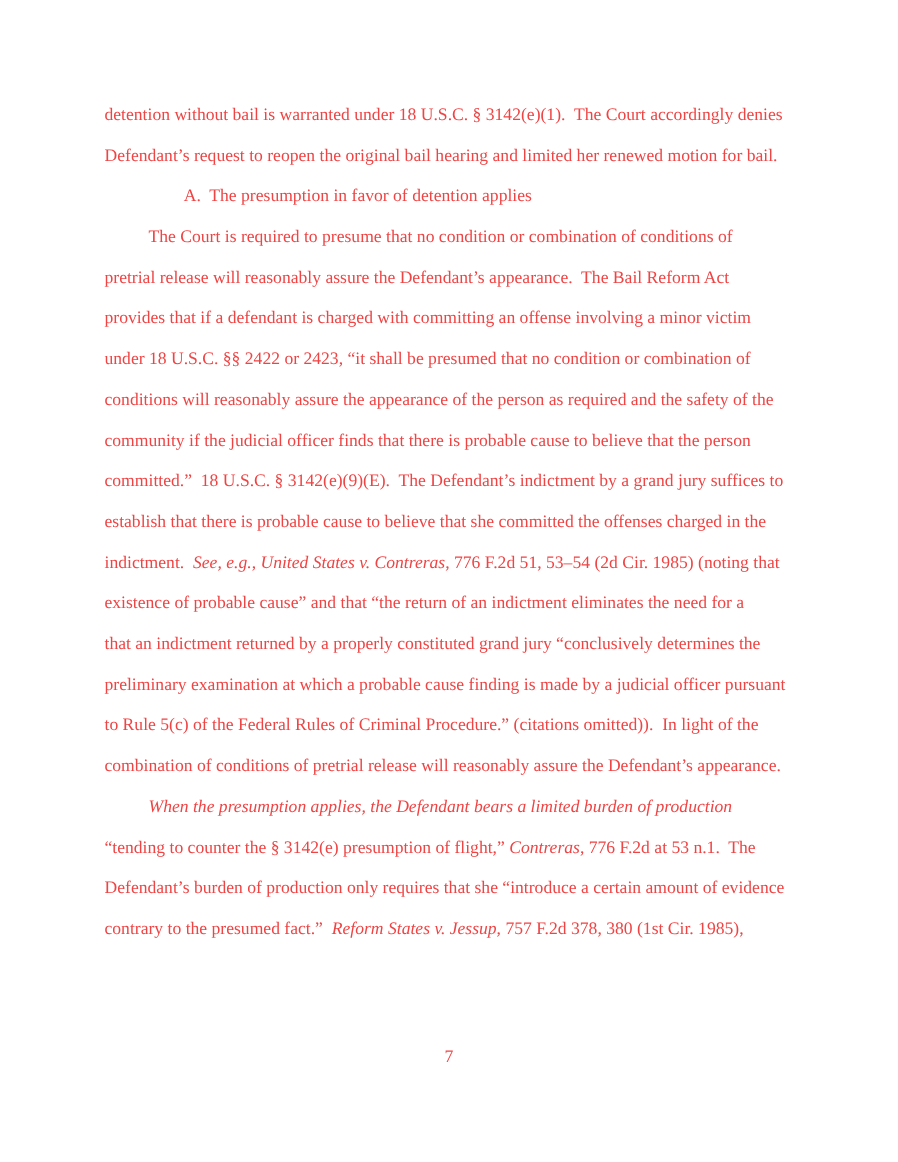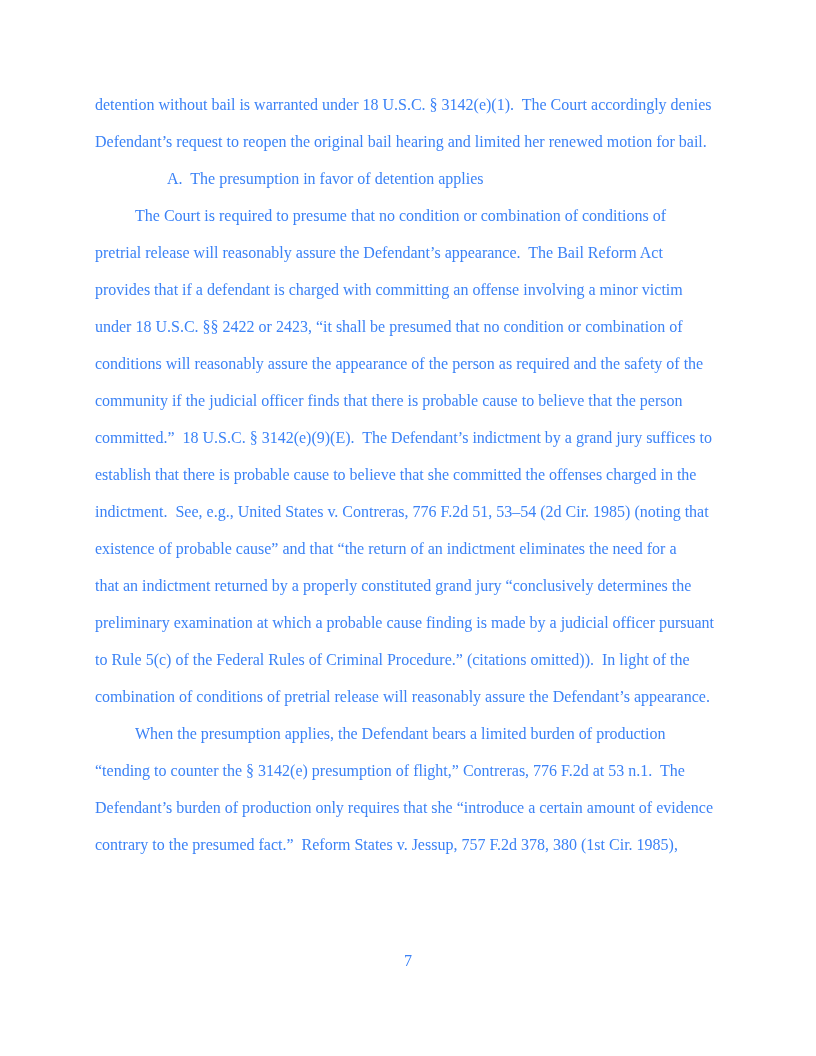--- a/index.html
+++ b/index.html
@@ -7,36 +7,36 @@
     padding: 0;
     background: #ffffff;
   }
   .page {
     position: relative;
     width: 816px;
     height: 1056px;
     background: #ffffff;
     overflow: hidden;
     font-family: "Liberation Serif", "DejaVu Serif", serif;
-    color: #3b82f6;
+    color: #ef4444;
   }
   .doc-body {
     position: absolute;
     left: 95px;
     top: 86px;
     width: 640px;
   }
   .line {
     font-size: 16px;
     line-height: 37px;
     height: 37px;
     white-space: pre;
     text-align: left;
   }
-  .line .seg-italic { }
+  .line .seg-italic { font-style: italic; }
   .line .seg-bold { font-weight: normal; }
   .page-number {
     position: absolute;
     left: 0;
     top: 942px;
     width: 816px;
     text-align: center;
     font-size: 16px;
     line-height: 37px;
   }
@@ -56,19 +56,19 @@
       <div class="line"><span>conditions will reasonably assure the appearance of the person as required and the safety of the</span></div>
       <div class="line"><span>community if the judicial officer finds that there is probable cause to believe that the person</span></div>
       <div class="line"><span>committed.”  18 U.S.C. § 3142(e)(9)(E).  The Defendant’s indictment by a grand jury suffices to</span></div>
       <div class="line"><span>establish that there is probable cause to believe that she committed the offenses charged in the</span></div>
       <div class="line"><span>indictment.  </span><span class="seg-italic">See, e.g.</span><span>, </span><span class="seg-italic">United States v. Contreras</span><span>, 776 F.2d 51, 53–54 (2d Cir. 1985) (noting that</span></div>
       <div class="line"><span>existence of probable cause” and that “the return of an indictment eliminates the need for a</span></div>
       <div class="line"><span>that an indictment returned by a properly constituted grand jury “conclusively determines the</span></div>
       <div class="line"><span>preliminary examination at which a probable cause finding is made by a judicial officer pursuant</span></div>
       <div class="line"><span>to Rule 5(c) of the Federal Rules of Criminal Procedure.” (citations omitted)).  In light of the</span></div>
       <div class="line"><span>combination of conditions of pretrial release will reasonably assure the Defendant’s appearance.</span></div>
-      <div class="line" style="padding-left: 40px;"><span>When the presumption applies, the Defendant bears a limited burden of production</span></div>
+      <div class="line" style="padding-left: 40px; font-style: italic;"><span>When the presumption applies, the Defendant bears a limited burden of production</span></div>
       <div class="line"><span>“tending to counter the § 3142(e) presumption of flight,” </span><span class="seg-italic">Contreras</span><span>, 776 F.2d at 53 n.1.  The</span></div>
       <div class="line"><span>Defendant’s burden of production only requires that she “introduce a certain amount of evidence</span></div>
       <div class="line"><span>contrary to the presumed fact.”  </span><span class="seg-italic">Reform States v. Jessup</span><span>, 757 F.2d 378, 380 (1st Cir. 1985),</span></div>
     </div>
   <div class="page-number">7</div>
 </div>
 
 </body></html>

